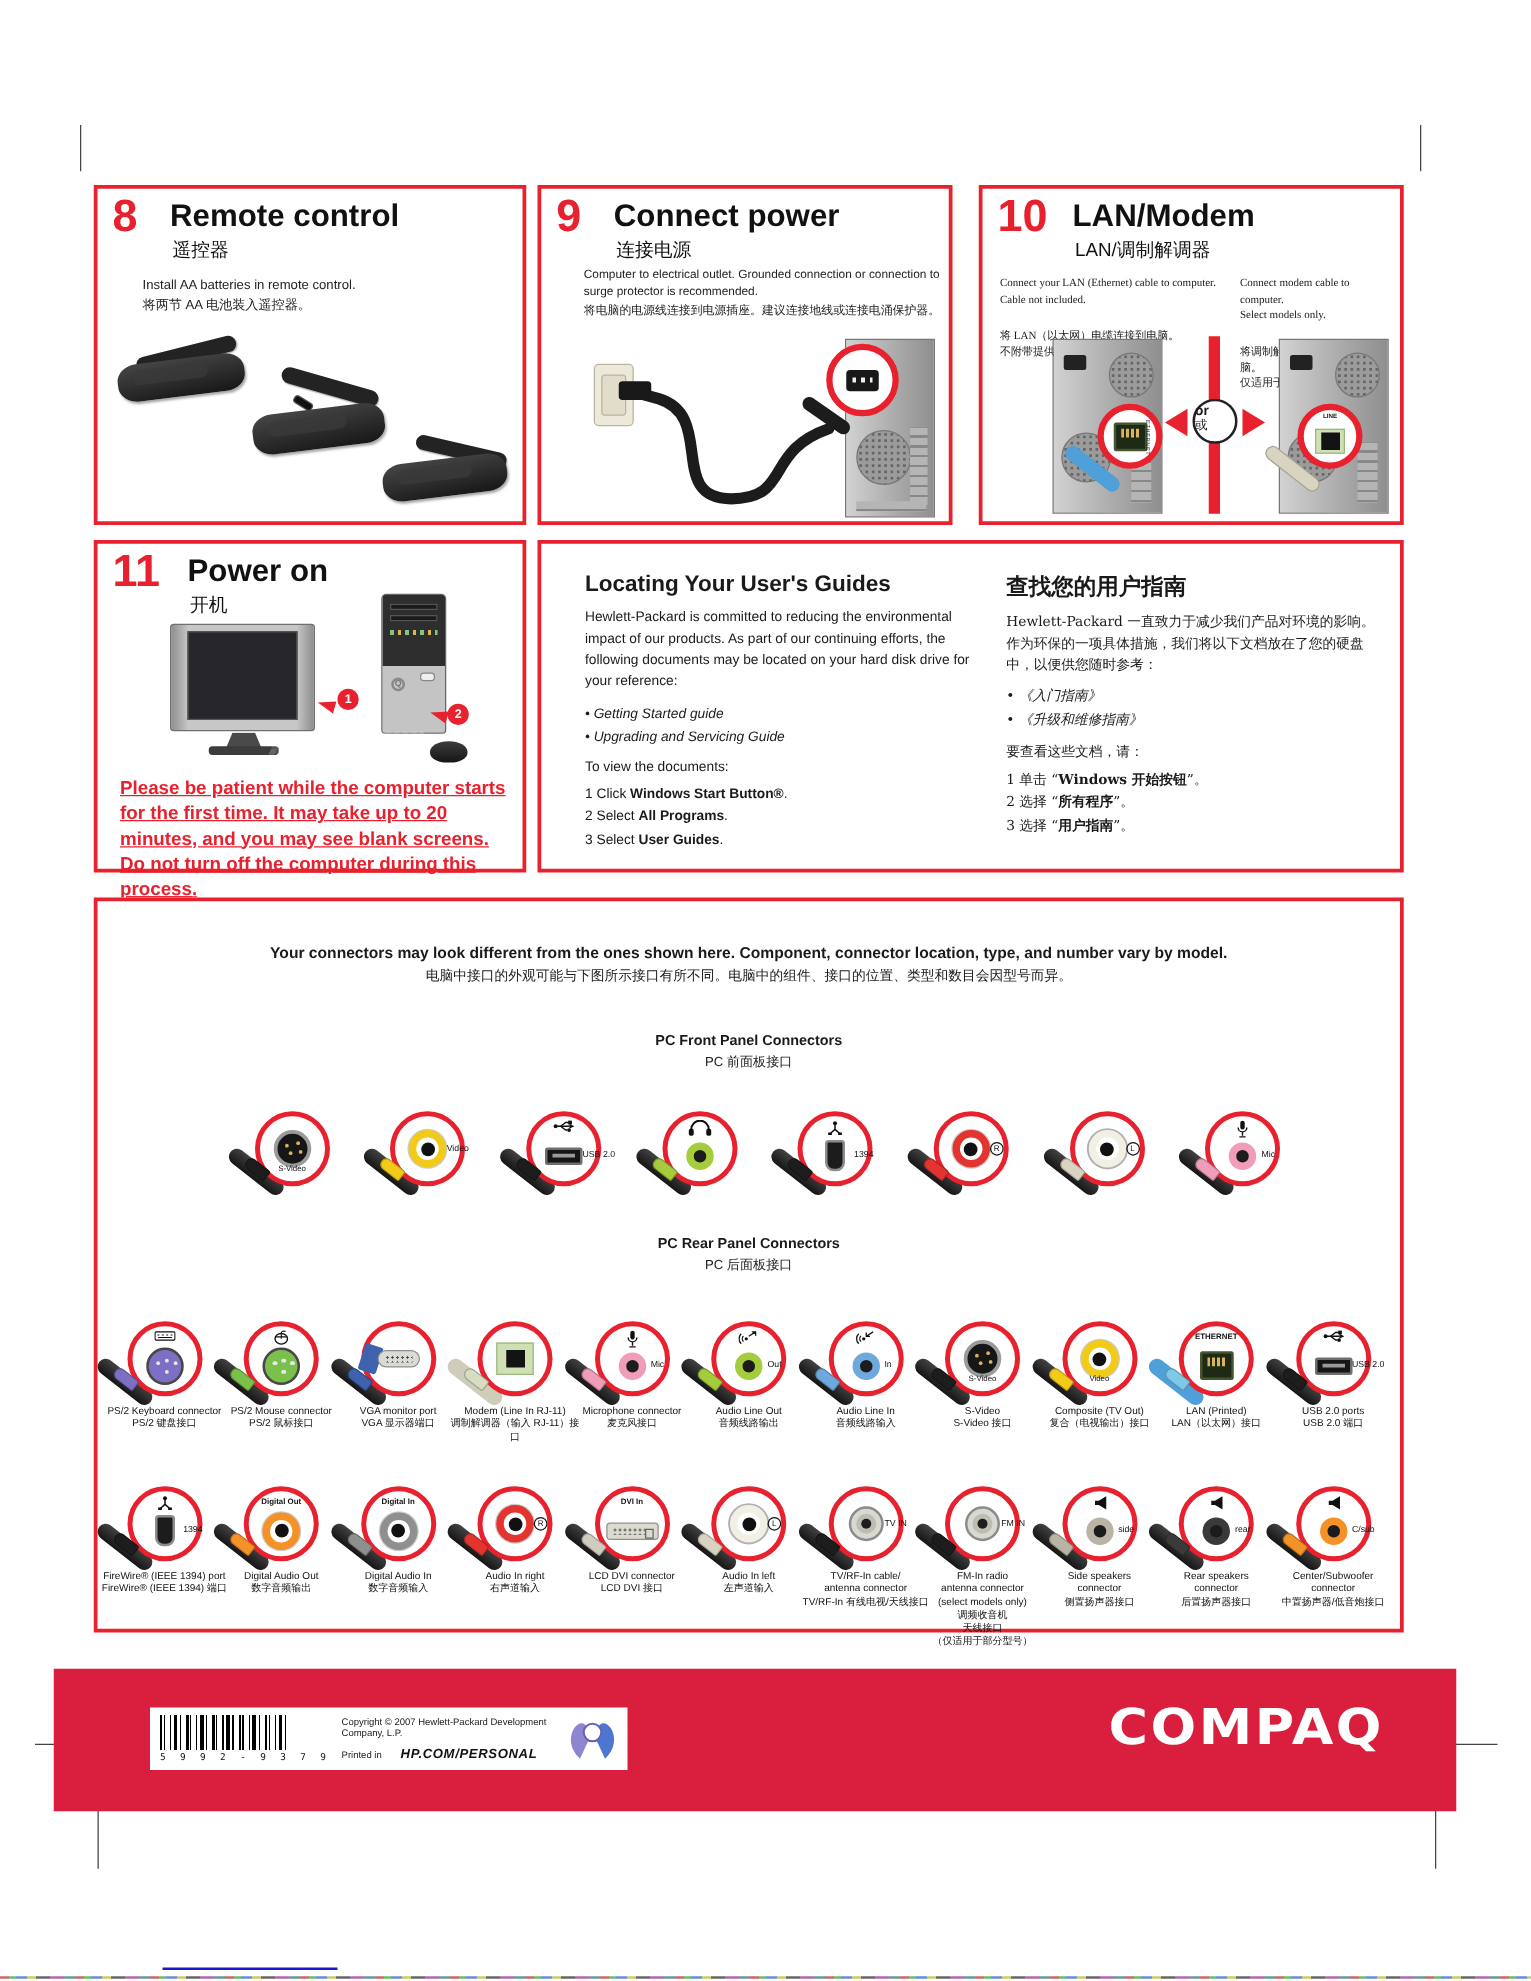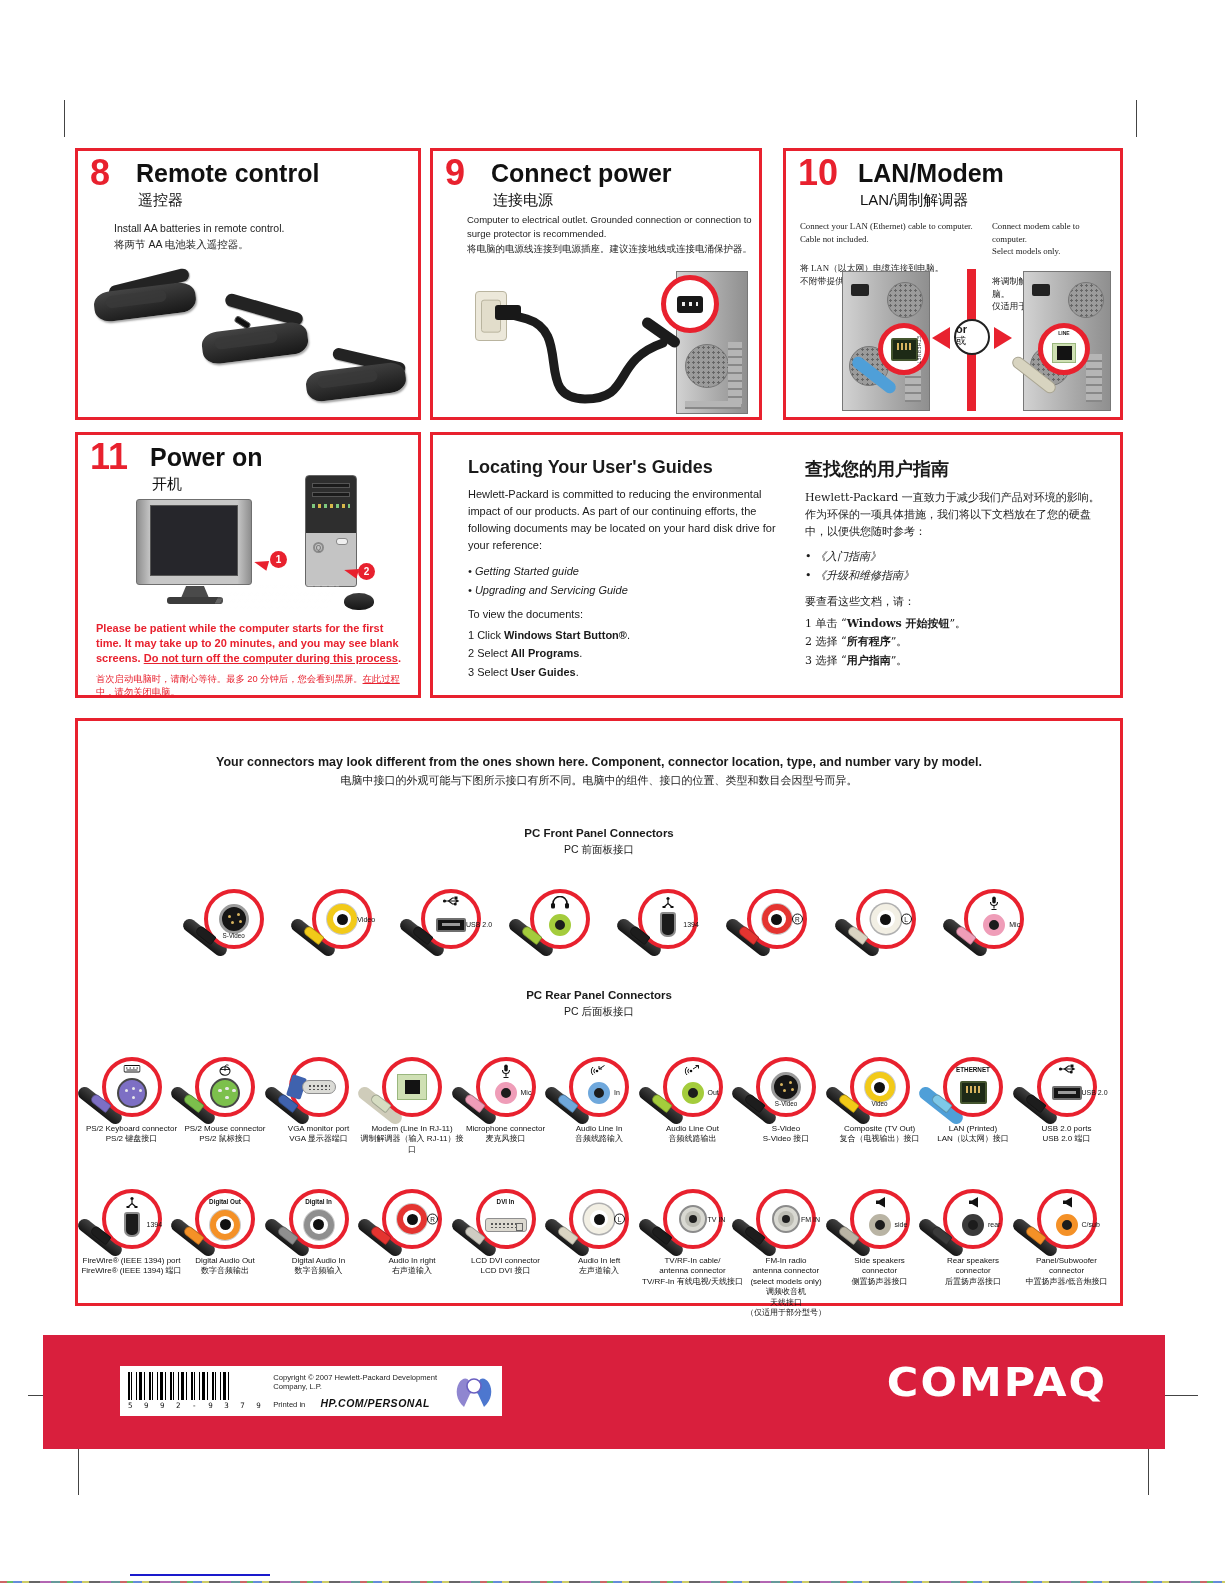--- a/index.html
+++ b/index.html
@@ -76,21 +76,21 @@
   .tower-front .drive{position:absolute; left:6px; top:7px; right:6px; height:5px; background:#1b1b1b; border:1px solid #555;}
   .tower-front .lights{position:absolute; left:6px; top:28px; right:6px; height:4px; background:repeating-linear-gradient(90deg,#7fc97f 0 3px,#2e2e2e 3px 6px,#d8b84a 6px 9px,#2e2e2e 9px 12px);}
   .tower-front .qlogo{position:absolute; left:7px; top:66px; width:11px; height:11px; border:2px solid #8a8a8a; border-radius:50%; color:#777; font-size:7px; font-weight:bold; text-align:center; line-height:8px;}
   .tower-front .pwr{position:absolute; right:8px; top:62px; width:12px; height:7px; background:#efefef; border:1px solid #888; border-radius:3px;}
   .kb{position:absolute; left:140px; top:150px; width:116px; height:24px; background:linear-gradient(#3c3c3c,#191919); border-radius:3px; transform:skewX(-28deg);
     background-image:repeating-linear-gradient(90deg, rgba(255,255,255,.13) 0 5px, transparent 5px 7px), repeating-linear-gradient(rgba(255,255,255,.1) 0 4px, transparent 4px 7px);}
   .mouse{position:absolute; left:266px; top:158px; width:30px; height:17px; background:linear-gradient(#3d3d3d,#151515); border-radius:50% 50% 46% 46%;}
   .badge{position:absolute; width:17px; height:17px; background:var(--red); color:#fff; border-radius:50%; font-size:10px; font-weight:bold; text-align:center; line-height:17px; z-index:4;}
   .ptr{position:absolute; width:0; height:0; z-index:3;}
   .warn{position:absolute; left:18px; top:186px; width:315px; color:var(--red);}
-  .warn .en{font-size:11px; font-weight:bold; line-height:1.35;}
+  .warn .en{font-size:15px; font-weight:bold; line-height:1.35;text-decoration:underline;}
   .warn .zh{font-size:9.3px; margin-top:7px;}
   .warn u{text-decoration:underline;}
 
   
   .guides-col{position:absolute; top:22px;}
   #guides-en{left:35px; width:318px;}
   #guides-zh{left:372px; width:305px; font-family:"DejaVu Serif", serif;}
   .g-title{font-size:18px; font-weight:bold; margin-bottom:8px; font-family:"Liberation Sans", sans-serif;}
   .g-body{font-size:11px; line-height:1.55; margin-bottom:8px;}
   .g-bullet{font-size:11px; font-style:italic; line-height:1.7;}
@@ -515,45 +515,45 @@
                 <rect x="6.5" y="1" width="7" height="14" rx="3.5" fill="#111"></rect>
                 <path d="M3 12a7 7 0 0 0 14 0M10 19v6M5 27h10" stroke="#111" stroke-width="2.2" fill="none"></path>
               </svg></span>
             <div class="port p-jack" style="border-color:#ef9db8"></div>
             <span class="port-label pos-right">Mic</span>
           </div>
           <div class="caption"><div>Microphone connector</div><div>麦克风接口</div></div>
         </div>
         <div class="conn-cell">
           <div class="cable"></div>
+          <div class="plugbit" style="background: rgb(164, 204, 60);"></div>
+          <div class="ring has-top">
+            <span class="top-icon"><svg width="17" height="12" viewBox="0 0 34 24">
+                <circle cx="13" cy="14" r="2.6" fill="#111"></circle>
+                <path d="M8.5 9.5a6.5 6.5 0 0 0 0 9M5 6a11 11 0 0 0 0 16" stroke="#111" stroke-width="2" fill="none"></path>
+                <path d="M17 10L28 3M22 3h6v6" stroke="#111" stroke-width="2" fill="none"></path>
+              </svg></span>
+            <div class="port p-jack" style="border-color:#a4cc3c"></div>
+            <span class="port-label pos-right">Out</span>
+          </div>
+          <div class="caption"><div>Audio Line Out</div><div>音频线路输出</div></div>
+        </div>
+        <div class="conn-cell">
+          <div class="cable"></div>
           <div class="plugbit" style="background: rgb(111, 168, 220);"></div>
           <div class="ring has-top">
             <span class="top-icon"><svg width="17" height="12" viewBox="0 0 34 24">
                 <circle cx="13" cy="14" r="2.6" fill="#111"></circle>
                 <path d="M8.5 9.5a6.5 6.5 0 0 0 0 9M5 6a11 11 0 0 0 0 16" stroke="#111" stroke-width="2" fill="none"></path>
                 <path d="M28 3L17 10M17 4v6h6" stroke="#111" stroke-width="2" fill="none"></path>
               </svg></span>
             <div class="port p-jack" style="border-color:#6fa8dc"></div>
             <span class="port-label pos-right">In</span>
           </div>
           <div class="caption"><div>Audio Line In</div><div>音频线路输入</div></div>
-        </div>
-        <div class="conn-cell">
-          <div class="cable"></div>
-          <div class="plugbit" style="background: rgb(164, 204, 60);"></div>
-          <div class="ring has-top">
-            <span class="top-icon"><svg width="17" height="12" viewBox="0 0 34 24">
-                <circle cx="13" cy="14" r="2.6" fill="#111"></circle>
-                <path d="M8.5 9.5a6.5 6.5 0 0 0 0 9M5 6a11 11 0 0 0 0 16" stroke="#111" stroke-width="2" fill="none"></path>
-                <path d="M17 10L28 3M22 3h6v6" stroke="#111" stroke-width="2" fill="none"></path>
-              </svg></span>
-            <div class="port p-jack" style="border-color:#a4cc3c"></div>
-            <span class="port-label pos-right">Out</span>
-          </div>
-          <div class="caption"><div>Audio Line Out</div><div>音频线路输出</div></div>
         </div>
         <div class="conn-cell">
           <div class="cable"></div>
           <div class="plugbit" style="background: rgb(29, 29, 29);"></div>
           <div class="ring">
             <div class="port p-svideo">
               <i class="pin spa"></i>
               <i class="pin spb"></i>
               <i class="pin spc"></i>
               <i class="pin spd"></i>
@@ -724,21 +724,21 @@
         <div class="conn-cell">
           <div class="cable"></div>
           <div class="plugbit" style="background: rgb(244, 145, 39);"></div>
           <div class="ring has-top">
             <span class="top-icon"><svg width="12" height="12" viewBox="0 0 24 24">
                 <path d="M22 2L10 9H4v7h6l12 7z" fill="#111"></path>
               </svg></span>
             <div class="port p-jack" style="border-color:#f49127"></div>
             <span class="port-label pos-right">C/sub</span>
           </div>
-          <div class="caption"><div>Panel/Subwoofer
+          <div class="caption"><div>Center/Subwoofer
 connector</div><div>中置扬声器/低音炮接口</div></div>
         </div>
       </div>
   </div>
 
   <div id="footer">
     <div id="footlabel">
       <div class="barcode-wrap">
         <div class="barcode"></div>
         <div class="barcode-digits">5 9 9 2 - 9 3 7 9</div>

